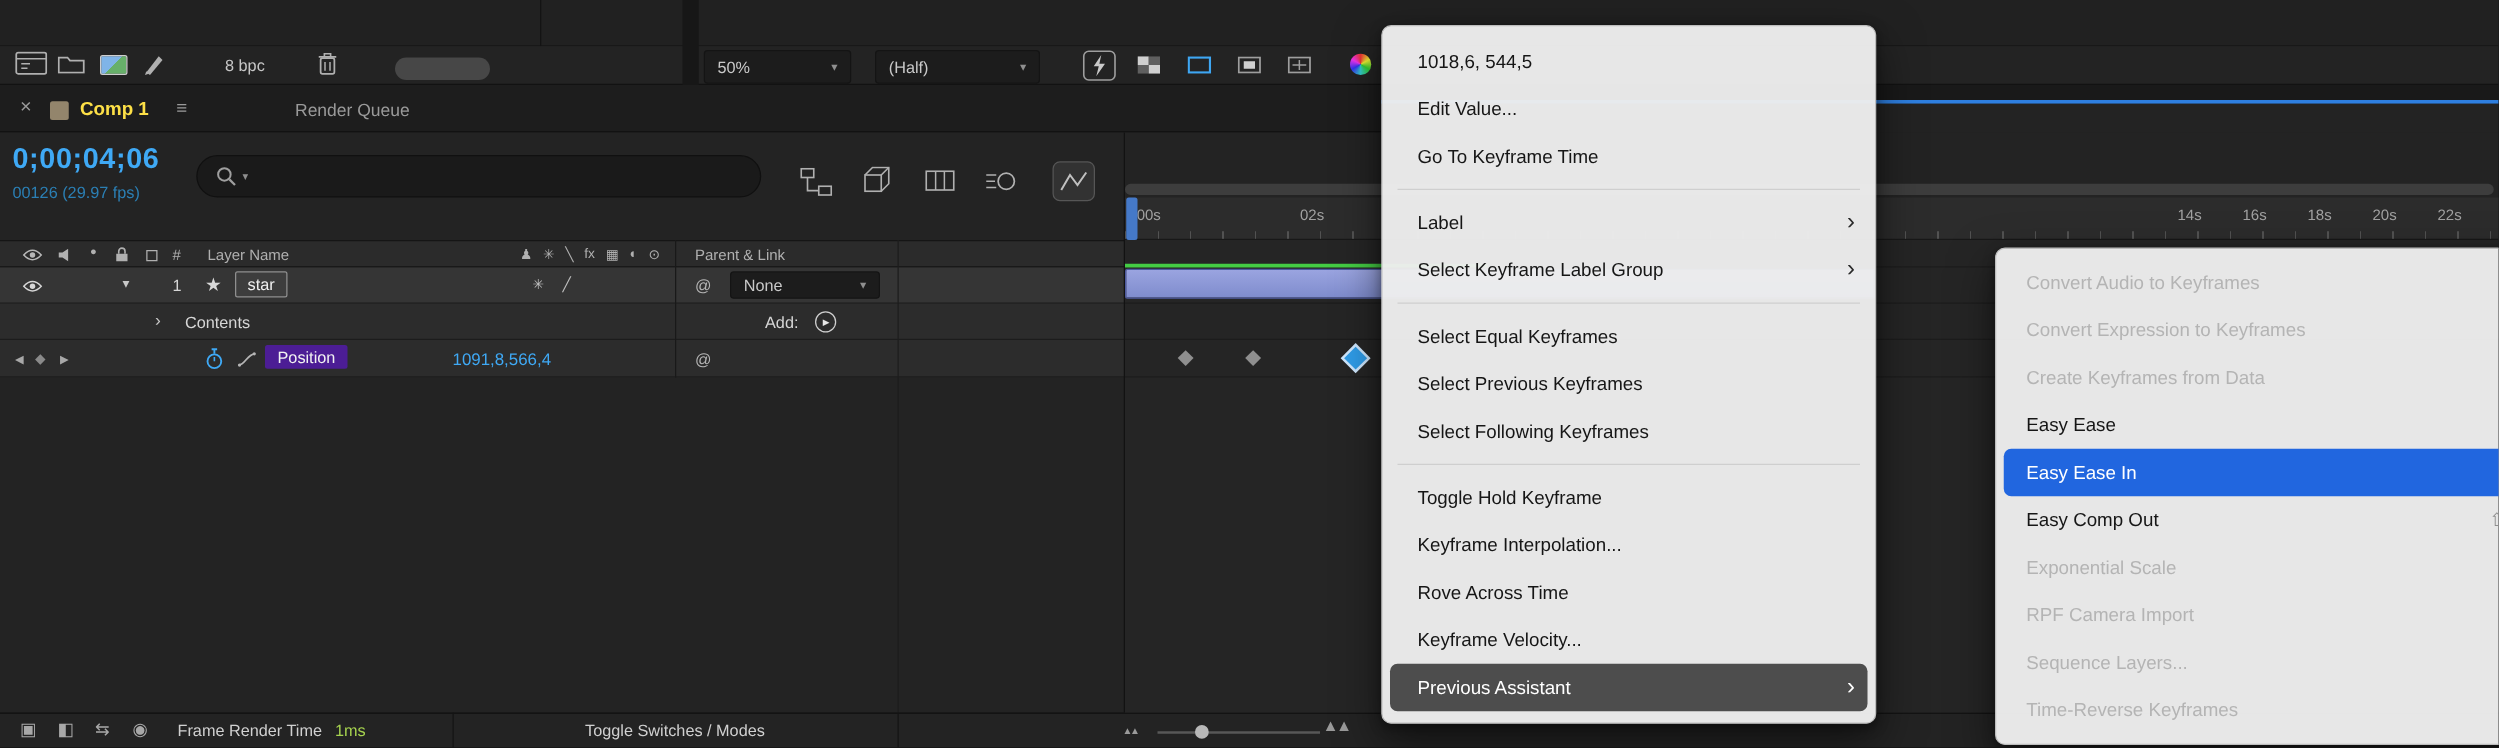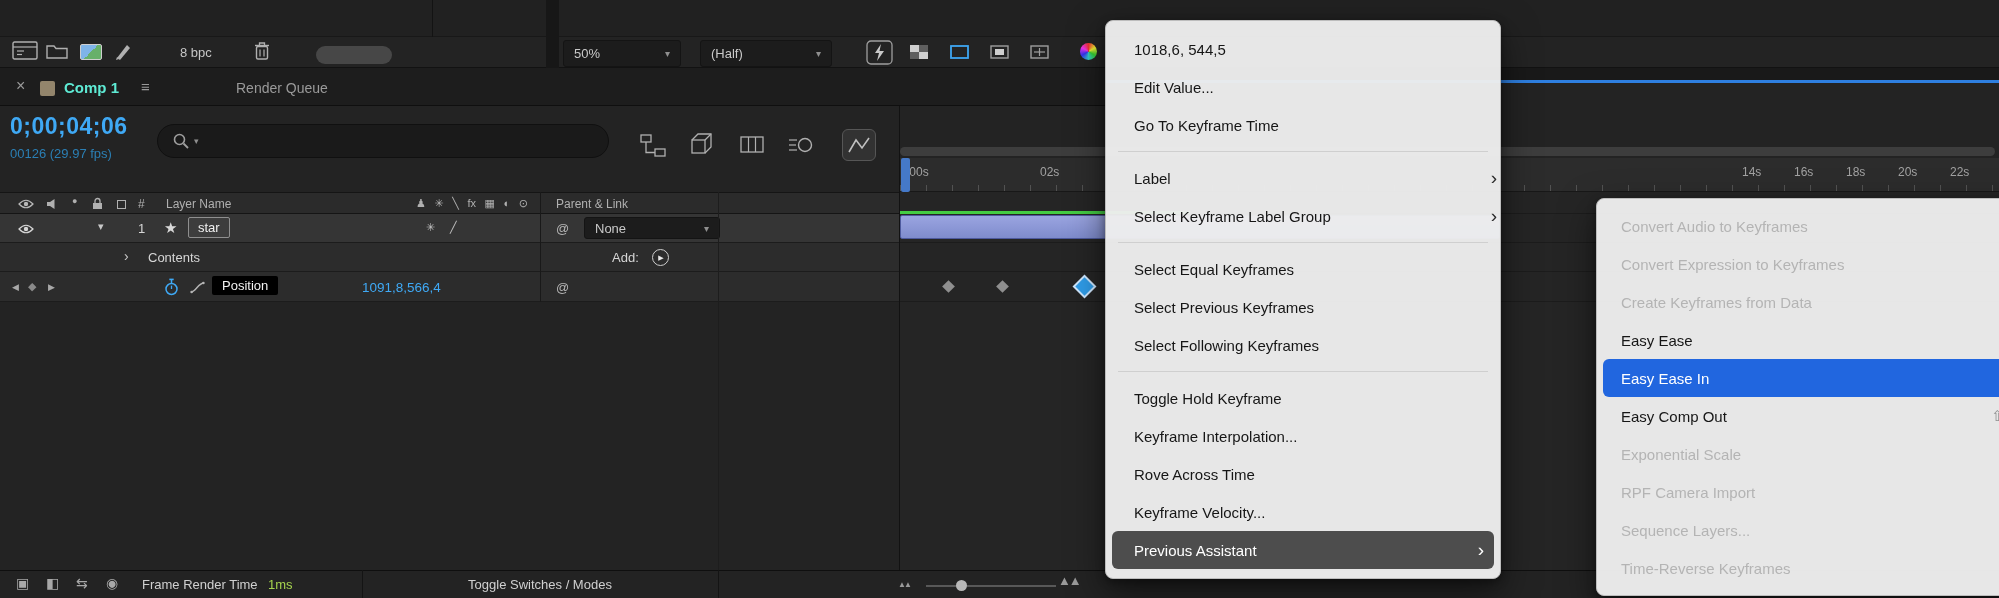--- a/index.html
+++ b/index.html
@@ -38,21 +38,21 @@
       display:flex;align-items:center;padding:0 10px;font-size:13px;color:#c9c9c9}
   .dd .chev{margin-left:auto;font-size:10px;color:#8f8f8f}
   #zoom-dd{left:563px;top:40px;width:118px}
   #res-dd{left:700px;top:40px;width:132px}
   #color-wheel{left:1080px;top:43px;width:17px;height:17px;border-radius:50%;
       background:conic-gradient(#e33,#ee3,#3c3,#3cc,#33e,#e3e,#e33)}
 
   
   #tab-close{left:16px;top:9px;font-size:16px;color:#9a9a9a;position:absolute}
   #comp-swatch{left:40px;top:13px;width:15px;height:15px;background:#93856c;border-radius:2px;position:absolute}
-  #comp-tab-label{left:64px;top:11px;font-size:15px;font-weight:bold;color:#5eead4;position:absolute}
+  #comp-tab-label{left:64px;top:11px;font-size:15px;font-weight:bold;color:#fde047;position:absolute}
   #tab-menu{left:141px;top:10px;font-size:15px;color:#9a9a9a;position:absolute}
   #rq-tab-label{left:236px;top:12px;font-size:14px;color:#9a9a9a;position:absolute}
 
   
   #timecode{left:10px;top:113px;font-size:23px;font-weight:bold;color:#3fa9f5;letter-spacing:.5px}
   #frame-info{left:10px;top:146px;font-size:13px;color:#2b7fb4}
   #search-box{left:157px;top:124px;width:452px;height:34px;background:#1a1a1a;border:1px solid #101010;
       border-radius:17px;display:flex;align-items:center;padding-left:14px;position:absolute}
   #search-box .chev{font-size:9px;color:#8f8f8f;margin-left:4px}
 
@@ -75,22 +75,22 @@
   #contents-row{left:0;top:243px;width:900px;height:29px;background:#2c2c2c;border-bottom:1px solid #1c1c1c;position:absolute}
   #position-row{left:0;top:272px;width:900px;height:30px;background:#2c2c2c;border-bottom:1px solid #1c1c1c;position:absolute}
   #col-div1{left:540px;top:192px;width:1px;height:110px;background:#191919}
   #col-div2{left:718px;top:192px;width:1px;height:378px;background:#1d1d1d}
   .hdr-txt{position:absolute;top:4px;font-size:12px;color:#b0b0b0}
   .cell-txt{position:absolute;font-size:13px;color:#d6d6d6}
   #switch-hdr{left:416px;top:4px;width:112px;display:flex;justify-content:space-between;position:absolute}
   #switch-hdr span{font-size:11px;color:#b0b0b0}
   #layer-name-box{left:188px;top:3px;padding:2px 9px;background:#3d3d3d;border:1px solid #8f8f8f;
       border-radius:2px;font-size:13px;color:#f0f0f0;position:absolute}
-  #none-dd{left:584px;top:3px;width:136px;height:22px}
-  #pos-name-box{left:212px;top:4px;padding:2px 10px;background:#000000;border-radius:2px;
+  #none-dd{left:584px;top:3px;width:120px;height:22px}
+  #pos-name-box{left:212px;top:4px;padding:2px 10px;background:#4c1d95;border-radius:2px;
       font-size:13px;color:#f2f2f2;position:absolute}
   #pos-value{left:362px;top:8px;font-size:13.5px;color:#3fa9f5;position:absolute}
   .pickwhip{position:absolute;font-size:13px;color:#b5b5b5}
   #add-circle{left:652px;top:6px;width:17px;height:17px;border:1.5px solid #cfcfcf;border-radius:50%;
       display:flex;align-items:center;justify-content:center;position:absolute}
   #add-circle span{font-size:7px;color:#e8e8e8;margin-left:1px}
 
   
   #cache-line{left:900px;top:211px;width:290px;height:3px;background:#44cc44}
   #layer-bar{left:900px;top:215px;width:600px;height:24px;border:1px solid #4e5a9e;border-radius:2px;
@@ -108,21 +108,21 @@
   #zoom-track{left:926px;top:585px;width:130px;height:2px;background:#585858;position:absolute}
   #zoom-knob{left:956px;top:580px;width:11px;height:11px;border-radius:50%;background:#b8b8b8;position:absolute}
   .mts{position:absolute;color:#9a9a9a;letter-spacing:-2px}
 
   
   .menu{position:absolute;z-index:100;background:rgba(237,237,237,.97);border:1px solid #bdbdbd;
       border-radius:8px;box-shadow:0 14px 36px rgba(0,0,0,.5),0 3px 9px rgba(0,0,0,.35);
       padding:9px 0;font-size:15px;color:#161616}
   #ctx-menu{left:1105px;top:20px;width:396px}
   #ka-submenu{left:1596px;top:198px;width:472px;padding:8px 0}
-  .mi{display:flex;align-items:center;height:38px;padding:0 3px 0 28px;white-space:nowrap}
+  .mi{display:flex;align-items:center;height:38px;padding:0 16px 0 28px;white-space:nowrap}
   .mi .arrow{margin-left:auto;font-size:19px;color:#2a2a2a}
   .mi.parent-open{background:#4d4d4d;border-radius:6px;margin:0 6px;padding:0 10px 0 22px;color:#fff}
   .mi.parent-open .arrow{color:#fff}
   .msep{height:1px;background:#cfcfcf;margin:7px 12px}
   .smi{display:flex;align-items:center;height:38px;padding:0 18px 0 24px;white-space:nowrap}
   .smi .sc{margin-left:auto;color:#8e8e8e;font-size:14.5px;letter-spacing:1px}
   .smi.disabled{color:#b4b4b4}
   .smi.sel{background:#2166df;color:#fff;border-radius:6px;margin:0 6px;padding:0 12px 0 18px}
   .smi.sel .sc{color:#fff}
 </style>

